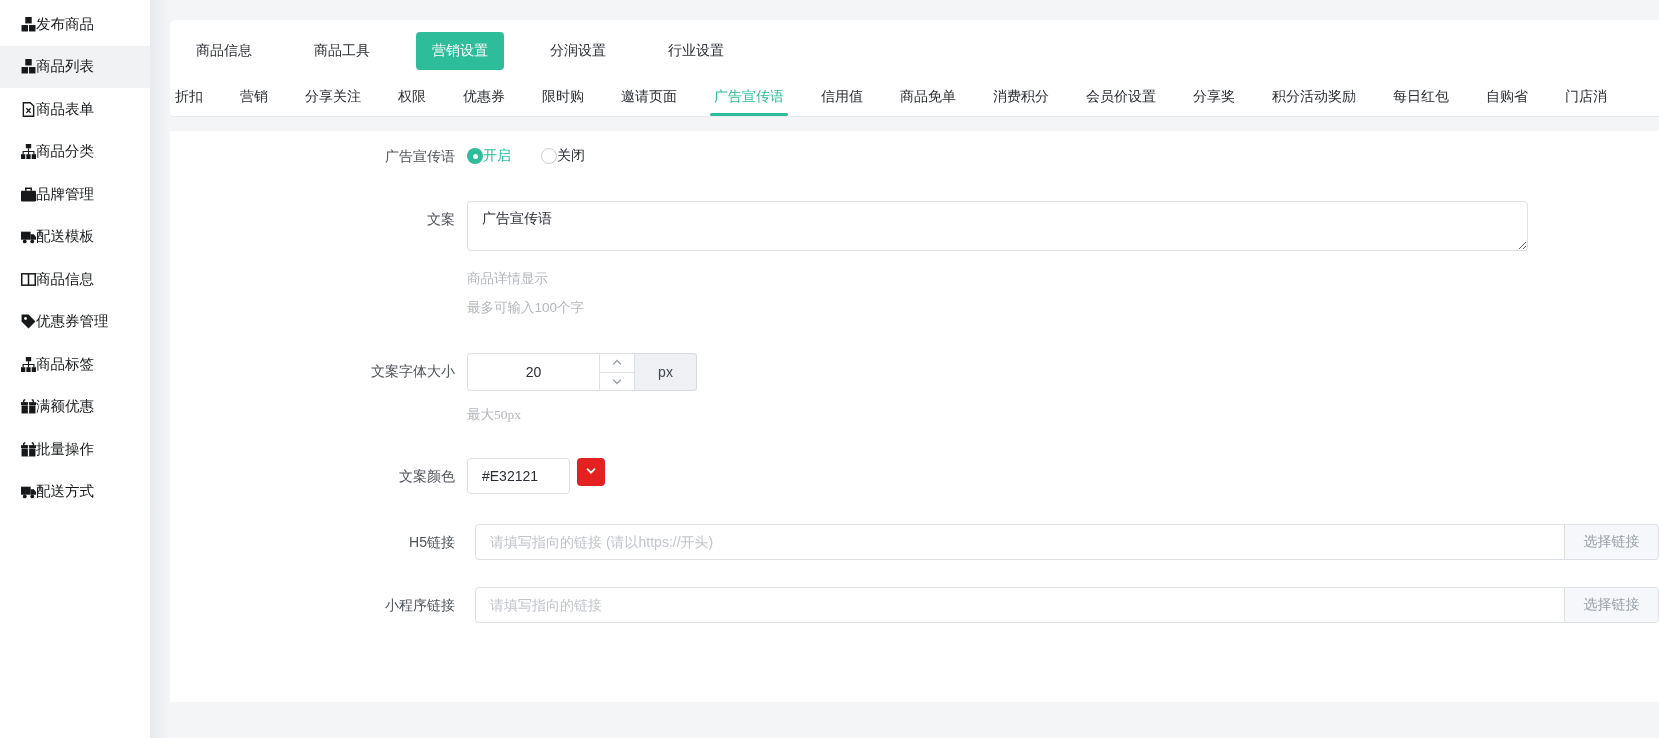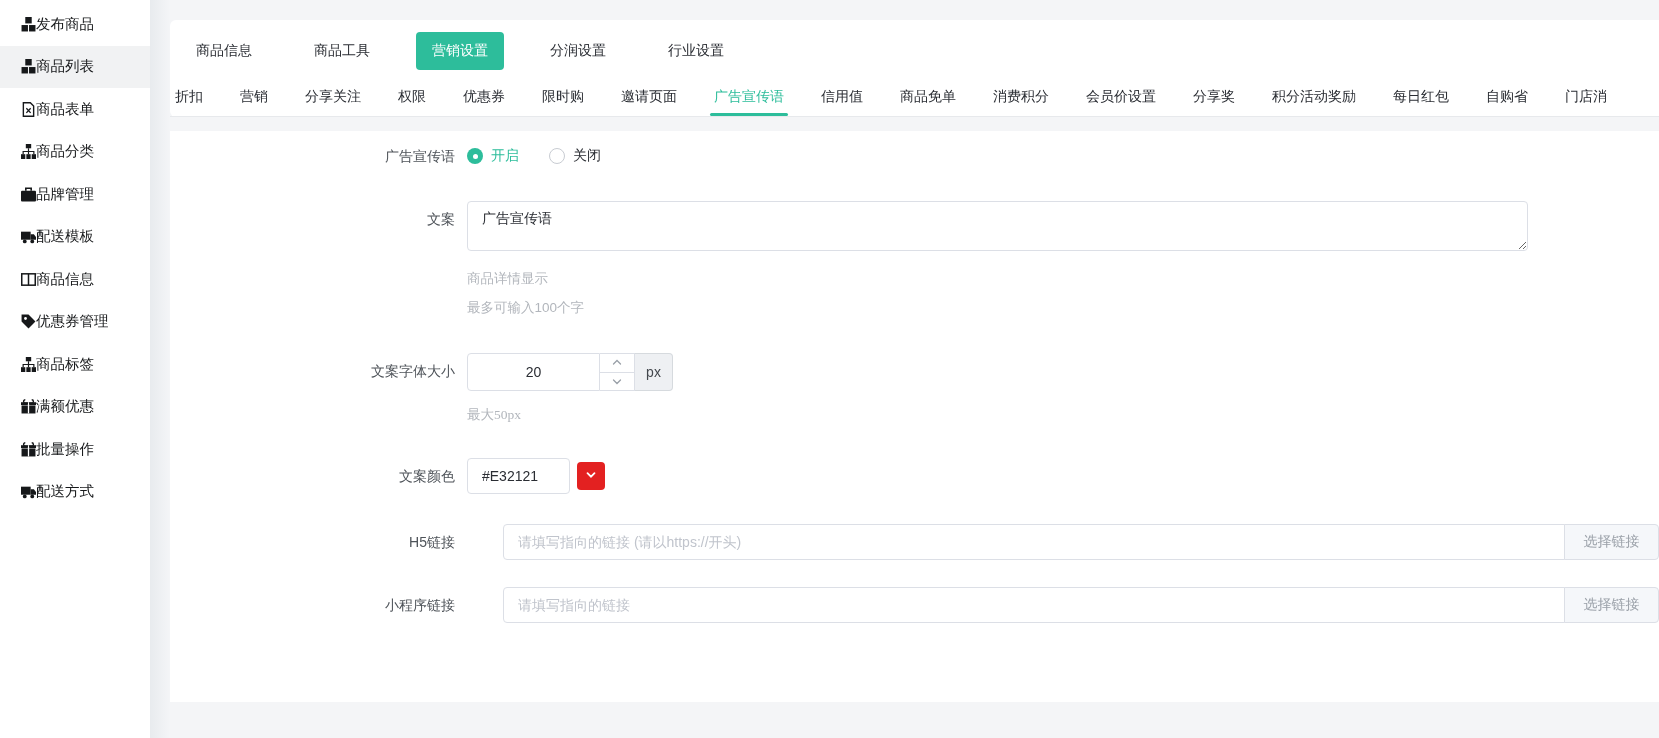--- a/index.html
+++ b/index.html
@@ -66,21 +66,21 @@
   .form-label {
     width:297px; flex-shrink:0; text-align:right; padding-right:12px;
     font-size:14px; color:#4e5359; line-height:36px;
   }
   .ctrl { min-width:0; }
 
   
   .row-radio { margin-bottom:34px; }
   .row-radio .form-label { line-height:22px; }
   .radio-group { display:flex; align-items:center; height:22px; }
-  .radio { display:flex; align-items:center; gap:8px; margin-right:30px; font-size:14px; cursor:pointer; }
+  .radio { display:flex; align-items:center; margin-right:30px; font-size:14px; cursor:pointer; }
   .radio-dot { width:16px; height:16px; border-radius:50%; display:grid; place-items:center; }
   .radio.on .radio-dot { background:#2dbd9b; }
   .radio.on .radio-dot::after { content:""; width:5px; height:5px; border-radius:50%; background:#fff; }
   .radio.off .radio-dot { background:#fff; border:1px solid #c8ccd2; }
   .radio.on  .radio-label { color:#2dbd9b; }
   .radio.off .radio-label { color:#2a2d33; }
 
   
   .row-copy { margin-bottom:36px; }
   .copy-area {
@@ -97,40 +97,40 @@
   .row-size { margin-bottom:34px; }
   .num-group { display:flex; height:38px; }
   .num-input {
     width:133px; border:1px solid #dcdfe6; border-radius:4px 0 0 4px;
     text-align:center; font-size:14px; color:#2a2d33; outline:none;
   }
   .steppers { width:35px; border:1px solid #dcdfe6; border-left:none; display:flex; flex-direction:column; background:#fff; }
   .step { flex:1; display:flex; align-items:center; justify-content:center; cursor:pointer; }
   .step + .step { border-top:1px solid #dcdfe6; }
   .unit-box {
-    width:38px; background:#eef0f3; border:1px solid #d6dade; border-left:none;
+    width:62px; background:#eef0f3; border:1px solid #d6dade; border-left:none;
     border-radius:0 4px 4px 0; display:flex; align-items:center; justify-content:center;
     font-size:14px; color:#44484e;
   }
 
   
   .row-color { margin-bottom:30px; }
-  .color-group { display:flex; align-items:center; height:36px; }
+  .color-group { display:flex; height:36px; }
   .color-input {
     width:103px; height:36px; border:1px solid #dcdfe6; border-radius:4px;
     padding:0 14px; font-size:14px; color:#2a2d33; outline:none;
   }
   .color-btn {
     width:28px; height:28px; margin-left:7px; border:none; border-radius:4px;
     background:#e32121; display:flex; align-items:center; justify-content:center; cursor:pointer;
   }
 
   
-  .row-link { margin-bottom:27px;gap:36px; }
-  .link-group { display:flex; width:1205px; height:36px; }
+  .row-link { margin-bottom:27px; }
+  .link-group { display:flex; width:1205px; height:36px;margin-left:8px; }
   .link-input {
     flex:1; min-width:0; border:1px solid #dcdfe6; border-radius:4px 0 0 4px;
     padding:0 14px; font-size:14px; color:#2a2d33; outline:none;
   }
   .link-input::placeholder, .copy-area::placeholder { color:#c0c4cc; }
   .append-btn {
     width:95px; flex-shrink:0; margin-left:-1px;
     background:#f5f7fa; border:1px solid #dcdfe6; border-radius:0 4px 4px 0;
     font-size:14px; color:#9aa0a8; cursor:pointer;
     font-family:"Liberation Sans","DejaVu Sans",sans-serif;

